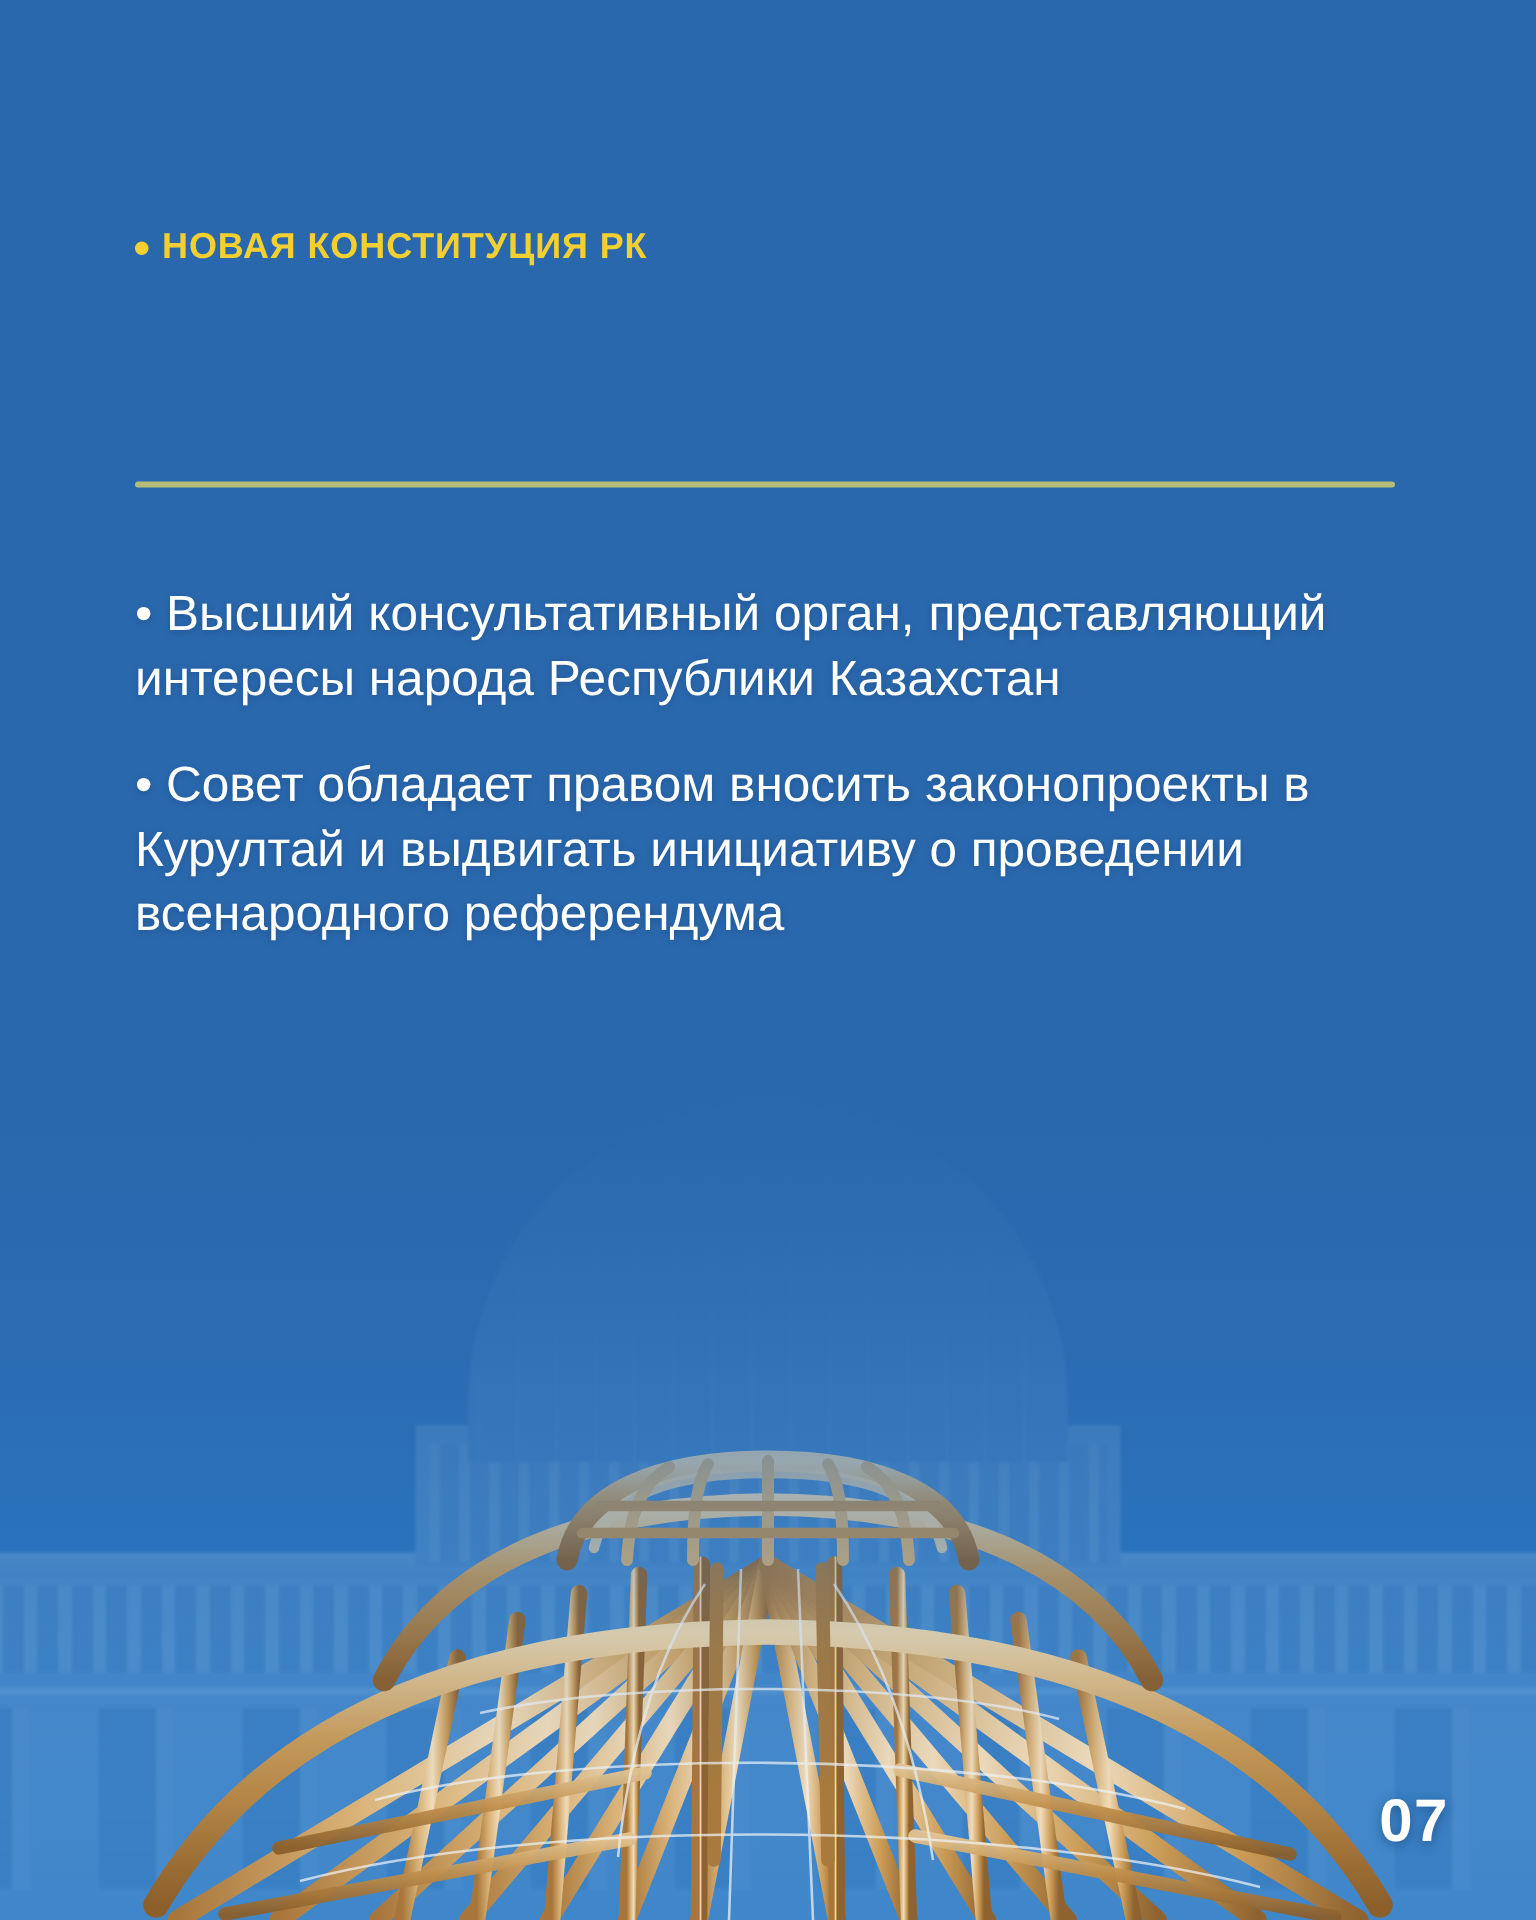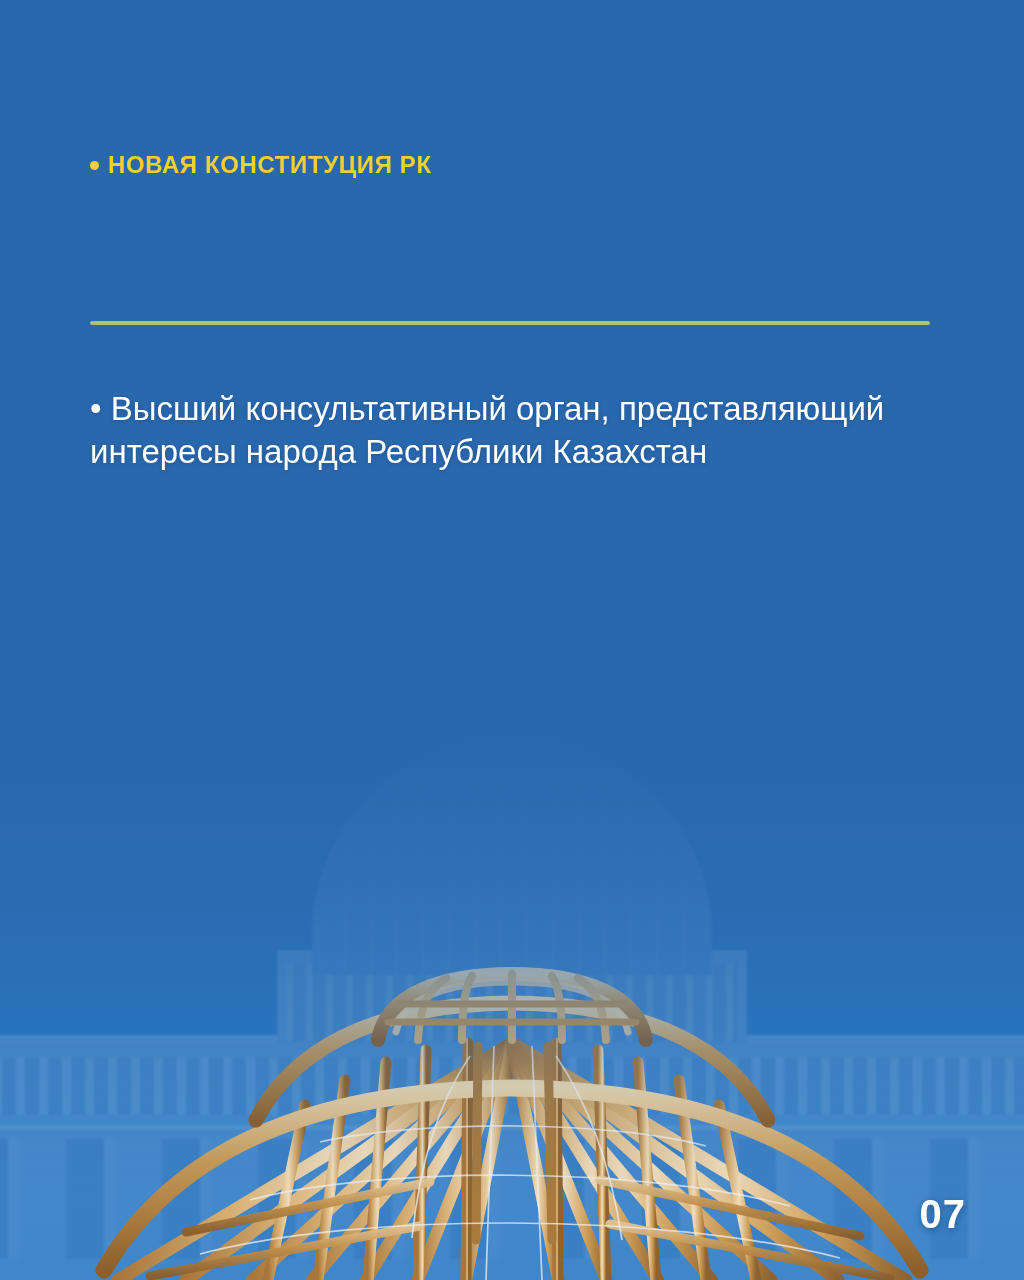--- a/index.html
+++ b/index.html
@@ -340,17 +340,18 @@
     <div class="eyebrow">
       <span class="eyebrow-dot"></span>
       <span>НОВАЯ КОНСТИТУЦИЯ РК</span>
     </div>
 
 
     <div class="divider"></div>
 
     <div class="body-block">
       <p class="para">• Высший консультативный орган, представляющий интересы народа Республики Казахстан</p>
+      <p class="para">• Совет обладает правом вносить законопроекты в Курултай и выдвигать инициативу о проведении всенародного референдума</p>
     </div>
 
     <div class="page-num">07</div>
   </div>
 </div>
 
 </body></html>

